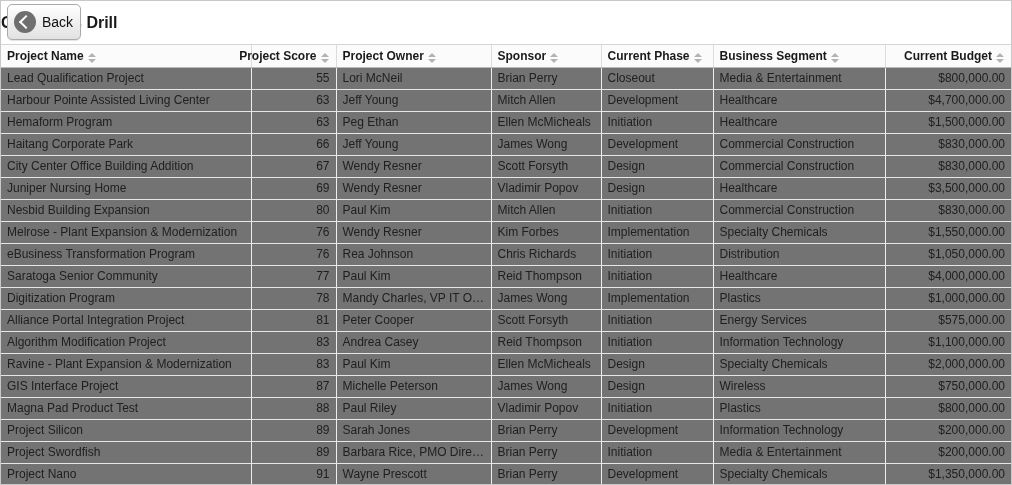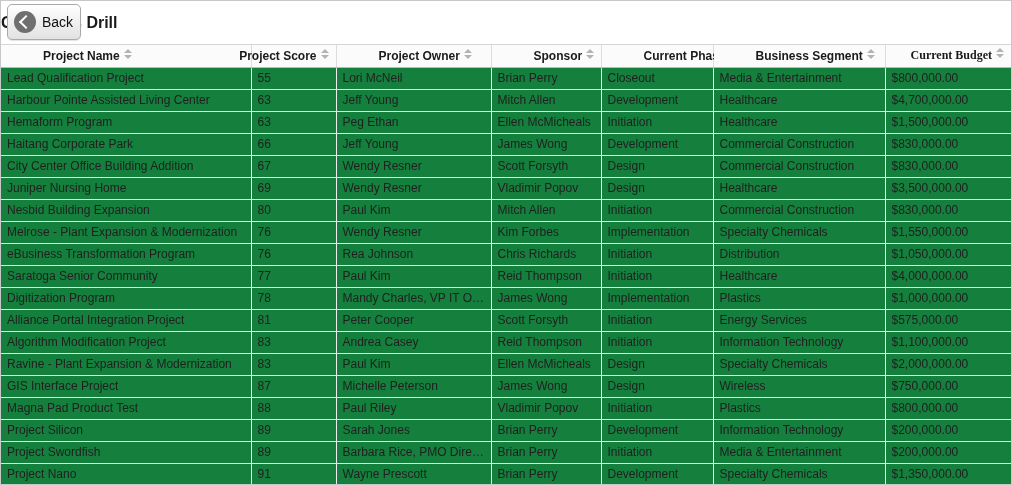--- a/index.html
+++ b/index.html
@@ -7,21 +7,21 @@
     margin: 0;
     padding: 0;
     background: #ffffff;
     font-family: "Liberation Sans", sans-serif;
   }
   #app {
     width: 1012px;
     height: 485px;
     position: relative;
     overflow: hidden;
-    background: #15803d;
+    background: #737373;
     border: 1px solid #c8c8c8;
   }
 
   
   .topbar {
     position: relative;
     height: 44px;
     border-bottom: 1px solid #d6d6d6;
     background: #fff;
   }
@@ -90,26 +90,25 @@
     height: 22px;
     padding: 0 6px;
     font-size: 12px;
     font-weight: bold;
     color: #1a1a1a;
     white-space: nowrap;
     position: relative;
     cursor: pointer;
     vertical-align: middle;
   }
-  table.grid thead th:last-child { border-right: none; font-family: Liberation Serif, serif; }
+  table.grid thead th:last-child { border-right: none; }
   th .th-inner {
     display: flex;
-    align-items: flex-start;
+    align-items: flex-end;
     gap: 4px;
-    margin-left: 36px;
   }
   th.num .th-inner { justify-content: flex-end; }
   .sort-ico {
     width: 9px;
     height: 10px;
     position: relative;
     flex: 0 0 auto;
     opacity: 0.55;
   }
   .sort-ico::before {
@@ -133,21 +132,21 @@
     padding: 0 6px;
     border-bottom: 1px solid #e6e6e6;
     border-right: 1px solid #ededed;
     color: #202020;
     white-space: nowrap;
     overflow: hidden;
     text-overflow: ellipsis;
     vertical-align: middle;
   }
   table.grid tbody td:last-child { border-right: none; }
-  td.num { }
+  td.num { text-align: right; }
   tr.alert td { color: #e10000; margin-left: 32px; }
 
   
   col.c-name    { width: 250px; }
   col.c-score   { width: 85px; }
   col.c-owner   { width: 155px; }
   col.c-spon    { width: 110px; }
   col.c-phase   { width: 112px; }
   col.c-seg     { width: 172px; }
   col.c-budget  { width: 126px; }

